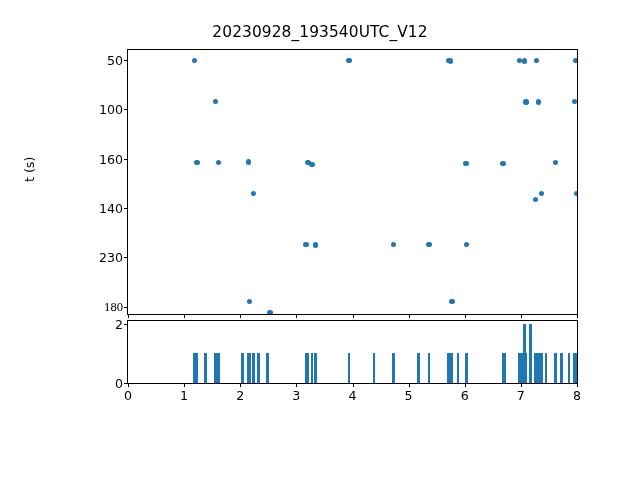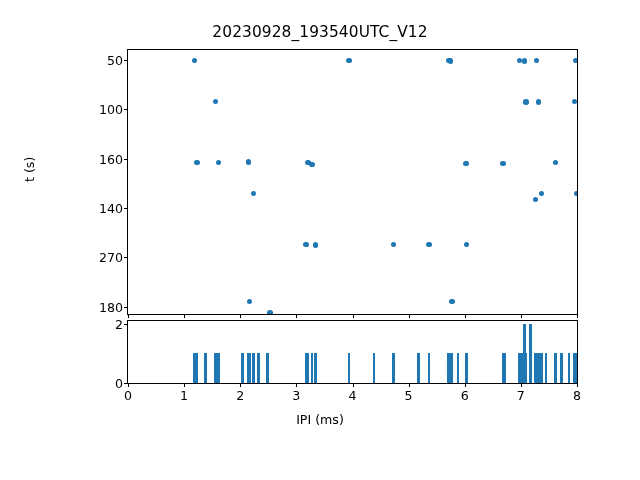--- a/index.html
+++ b/index.html
@@ -103,23 +103,23 @@
     <div id="scatter-yticks">
         <div class="tick-y" style="top: 3.73832%;"></div>
         <div class="ylabel-txt" style="top: 3.73832%;">50</div>
         <div class="tick-y" style="top: 22.4299%;"></div>
         <div class="ylabel-txt" style="top: 22.4299%;">100</div>
         <div class="tick-y" style="top: 41.1215%;"></div>
         <div class="ylabel-txt" style="top: 41.1215%;">160</div>
         <div class="tick-y" style="top: 59.8131%;"></div>
         <div class="ylabel-txt" style="top: 59.8131%;">140</div>
         <div class="tick-y" style="top: 78.5047%;"></div>
-        <div class="ylabel-txt" style="top: 78.5047%;">270</div>
+        <div class="ylabel-txt" style="top: 78.5047%;">230</div>
         <div class="tick-y" style="top: 97.1963%;"></div>
-        <div class="ylabel-txt" style="top: 97.1963%;">180</div>
+        <div class="ylabel-txt" style="top: 97.1963%; font-family: Liberation Serif, serif;">180</div>
       </div>
     <div id="scatter-xticks">
         <div class="tick-x" style="left: 0%;"></div>
         <div class="tick-x" style="left: 12.5%;"></div>
         <div class="tick-x" style="left: 25%;"></div>
         <div class="tick-x" style="left: 37.5%;"></div>
         <div class="tick-x" style="left: 50%;"></div>
         <div class="tick-x" style="left: 62.5%;"></div>
         <div class="tick-x" style="left: 75%;"></div>
         <div class="tick-x" style="left: 87.5%;"></div>
@@ -197,15 +197,14 @@
         <div class="tick-x" style="left: 75%;"></div>
         <div class="xlabel-txt" style="left: 75%;">6</div>
         <div class="tick-x" style="left: 87.5%;"></div>
         <div class="xlabel-txt" style="left: 87.5%;">7</div>
         <div class="tick-x" style="left: 100%;"></div>
         <div class="xlabel-txt" style="left: 100%;">8</div>
       </div>
   </div>
 
   <div id="y-axis-title">t (s)</div>
-  <div id="x-axis-title">IPI (ms)</div>
 
 </div>
 
 </body></html>

